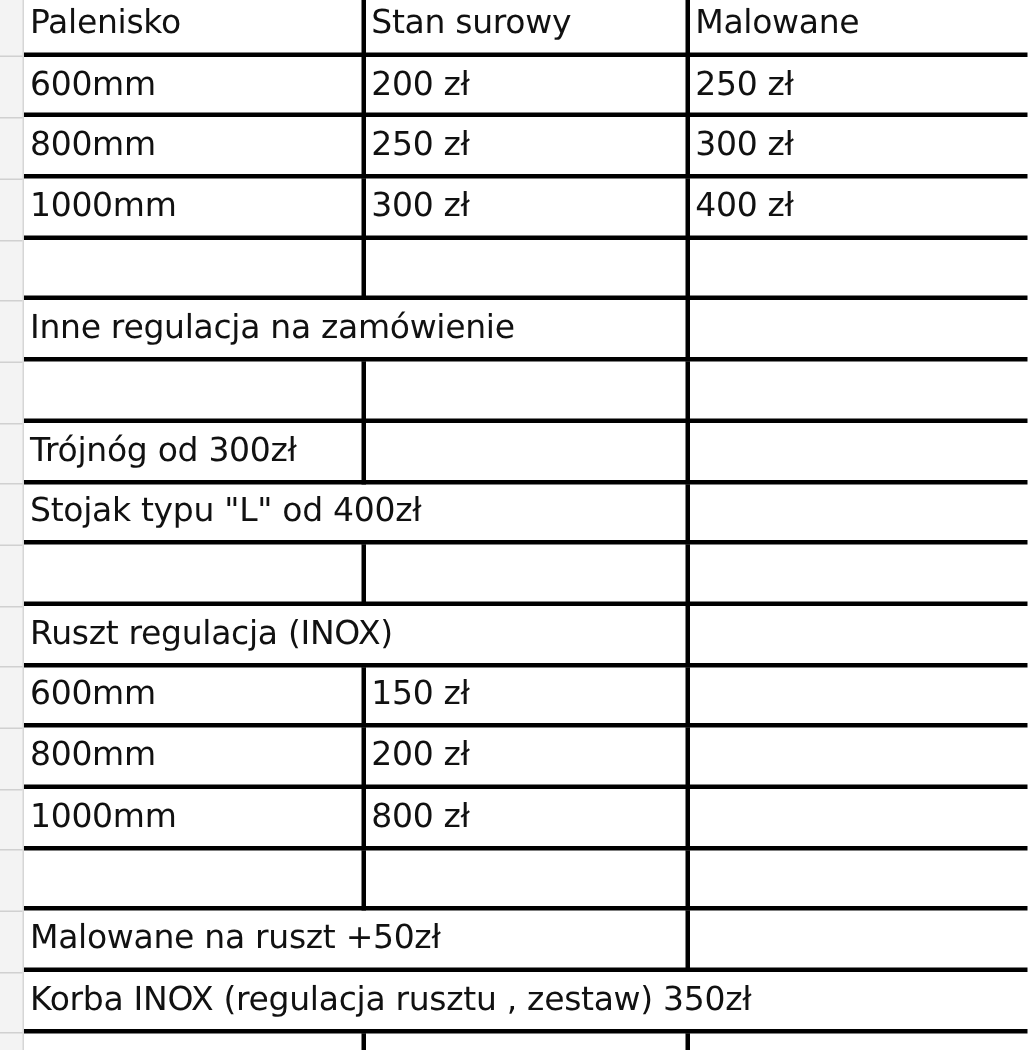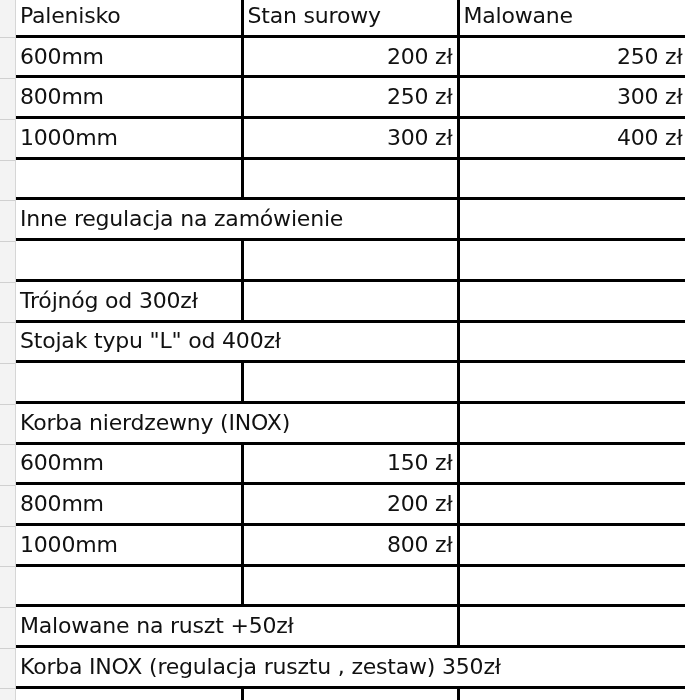--- a/index.html
+++ b/index.html
@@ -6,21 +6,21 @@
   body { width:685px; height:700px; overflow:hidden; position:relative;
          font-family:"DejaVu Sans","Liberation Sans",sans-serif; }
   .rowhdr { position:absolute; left:0; top:0; width:15px; height:700px; background:#f3f3f3; border-right:1px solid #d6d6d6; }
   .rowhdr .tick { position:absolute; left:0; width:15px; height:1px; background:#d0d0d0; }
   table.sheet { position:absolute; left:16px; top:-3px; border-collapse:collapse; table-layout:fixed; width:672px; }
   table.sheet col.c1 { width:226px; } table.sheet col.c2 { width:216px; } table.sheet col.c3 { width:230px; }
   table.sheet td { height:37.7px; border:3px solid #000000; padding:0 4px 0 4px; font-size:22px; color:#111;
                    white-space:nowrap; overflow:visible; vertical-align:middle; line-height:1; letter-spacing:-0.2px; }
   table.sheet tr:first-child td { border-top:none; }
   table.sheet td:first-child { border-left:none; }
-  td.num { text-align:right; padding-right:2px; }
+  td.num { text-align:left; padding-right:2px; }
 </style>
 </head>
 <body>
 
 <div class="rowhdr">
   <div class="tick" style="top:37px"></div>
   <div class="tick" style="top:78px"></div>
   <div class="tick" style="top:119px"></div>
   <div class="tick" style="top:160px"></div>
   <div class="tick" style="top:200px"></div>
@@ -87,21 +87,21 @@
   <tr>
     <td colspan="2">Stojak typu "L" od 400zł</td>
     <td></td>
   </tr>
   <tr>
     <td></td>
     <td></td>
     <td></td>
   </tr>
   <tr>
-    <td colspan="2">Korba nierdzewny (INOX)</td>
+    <td colspan="2">Ruszt regulacja (INOX)</td>
     <td></td>
   </tr>
   <tr>
     <td>600mm</td>
     <td class="num">150 zł</td>
     <td></td>
   </tr>
   <tr>
     <td>800mm</td>
     <td class="num">200 zł</td>

